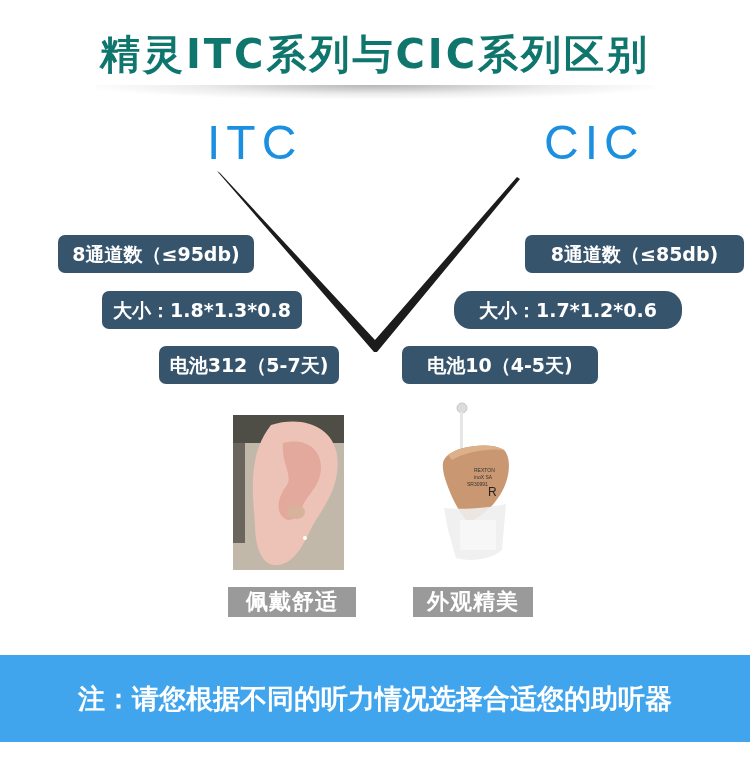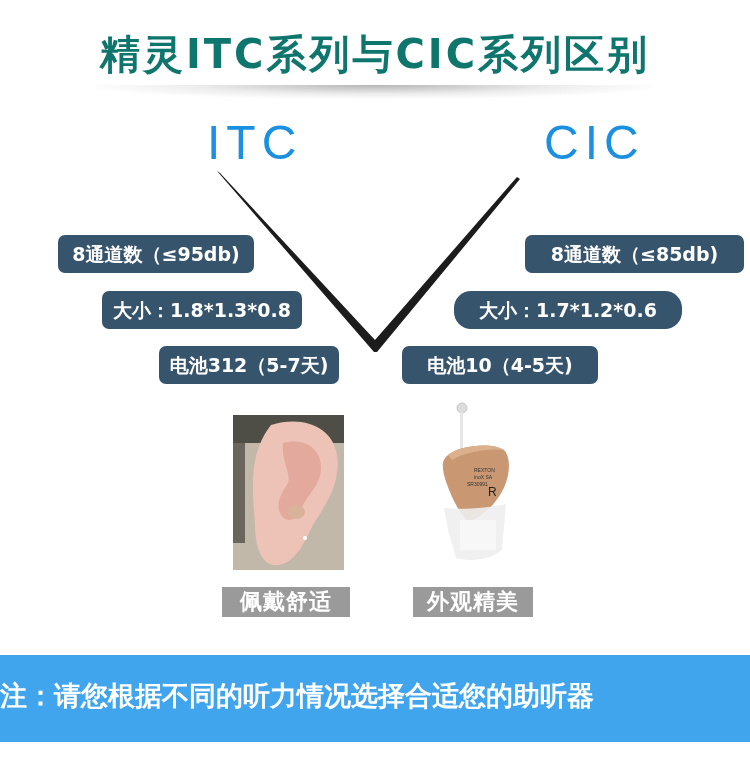--- a/index.html
+++ b/index.html
@@ -29,22 +29,22 @@
     position: absolute; overflow: hidden;
   }
   .caption {
     position: absolute; height: 30px; line-height: 30px; background: #9a9a9a; color: #ffffff;
     font-size: 22px; font-weight: bold; text-align: center; letter-spacing: 1px;
   }
   .footer-bar {
     position: absolute; left: 0; top: 655px; width: 750px; height: 87px; background: #41a5ee;
   }
   .footer-text {
-    position: absolute; left: 0; top: 0; width: 750px; height: 87px; line-height: 87px; 
-    color: #ffffff; font-size: 27px; font-weight: bold; font-family: Liberation Mono, monospace;
+    position: absolute; left: 0; top: 0; width: 750px; height: 87px; line-height: 87px; text-align: center;
+    color: #ffffff; font-size: 27px; font-weight: bold;
   }
 </style>
 </head>
 <body>
 
 <div class="title">精灵ITC系列与CIC系列区别</div>
 <div class="title-shadow"></div>
 
 <div class="col-label" style="left:207px;">ITC</div>
 <div class="col-label" style="left:508px;margin-left:36px;">CIC</div>
@@ -65,21 +65,21 @@
   <svg width="111" height="155" viewBox="0 0 111 155">
     <rect x="0" y="0" width="111" height="155" fill="#c2b8aa"></rect>
     <rect x="0" y="0" width="111" height="28" fill="#4e4e46"></rect>
     <rect x="0" y="28" width="12" height="100" fill="#6a665e"></rect>
     <path d="M38,10 C70,0 100,12 104,40 C108,70 92,90 80,110 C70,130 62,148 45,150 C28,152 22,130 22,110 C20,80 14,40 38,10 Z" fill="#ecc3b6"></path>
     <path d="M50,28 C72,22 88,34 88,52 C88,70 76,78 70,90 C64,104 56,110 48,100 C42,90 48,78 54,70 C60,60 48,48 50,28 Z" fill="#e3a99c"></path>
     <ellipse cx="63" cy="97" rx="9" ry="7" fill="#d8b29a"></ellipse>
     <circle cx="72" cy="123" r="2" fill="#ffffff"></circle>
   </svg>
 </div>
-<div class="caption" style="left:222px; top:587px; width:128px;">佩戴舒适</div>
+<div class="caption" style="left:228px; top:587px; width:128px;">佩戴舒适</div>
 
 <div class="photo" style="left:430px; top:400px; width:90px; height:180px; background:#ffffff;">
   <svg width="90" height="180" viewBox="0 0 90 180">
     <circle cx="32" cy="8" r="5" fill="#dcdcdc" stroke="#c8c8c8" stroke-width="1"></circle>
     <rect x="30" y="12" width="3" height="38" fill="#e6e6e6"></rect>
     <path d="M18,55 C30,45 62,42 74,50 C82,58 80,80 70,95 C62,108 50,118 38,122 C28,112 18,90 14,75 C12,65 12,60 18,55 Z" fill="#c99872"></path>
     <path d="M18,55 C30,45 62,42 74,50 C60,48 34,52 22,60 Z" fill="#dcb08a"></path>
     <text x="44" y="72" font-size="5" fill="#333" font-family="Liberation Sans, sans-serif">REXTON</text>
     <text x="44" y="79" font-size="5" fill="#333" font-family="Liberation Sans, sans-serif">inoX SA</text>
     <text x="37" y="86" font-size="5" fill="#333" font-family="Liberation Sans, sans-serif">SR30991</text>

